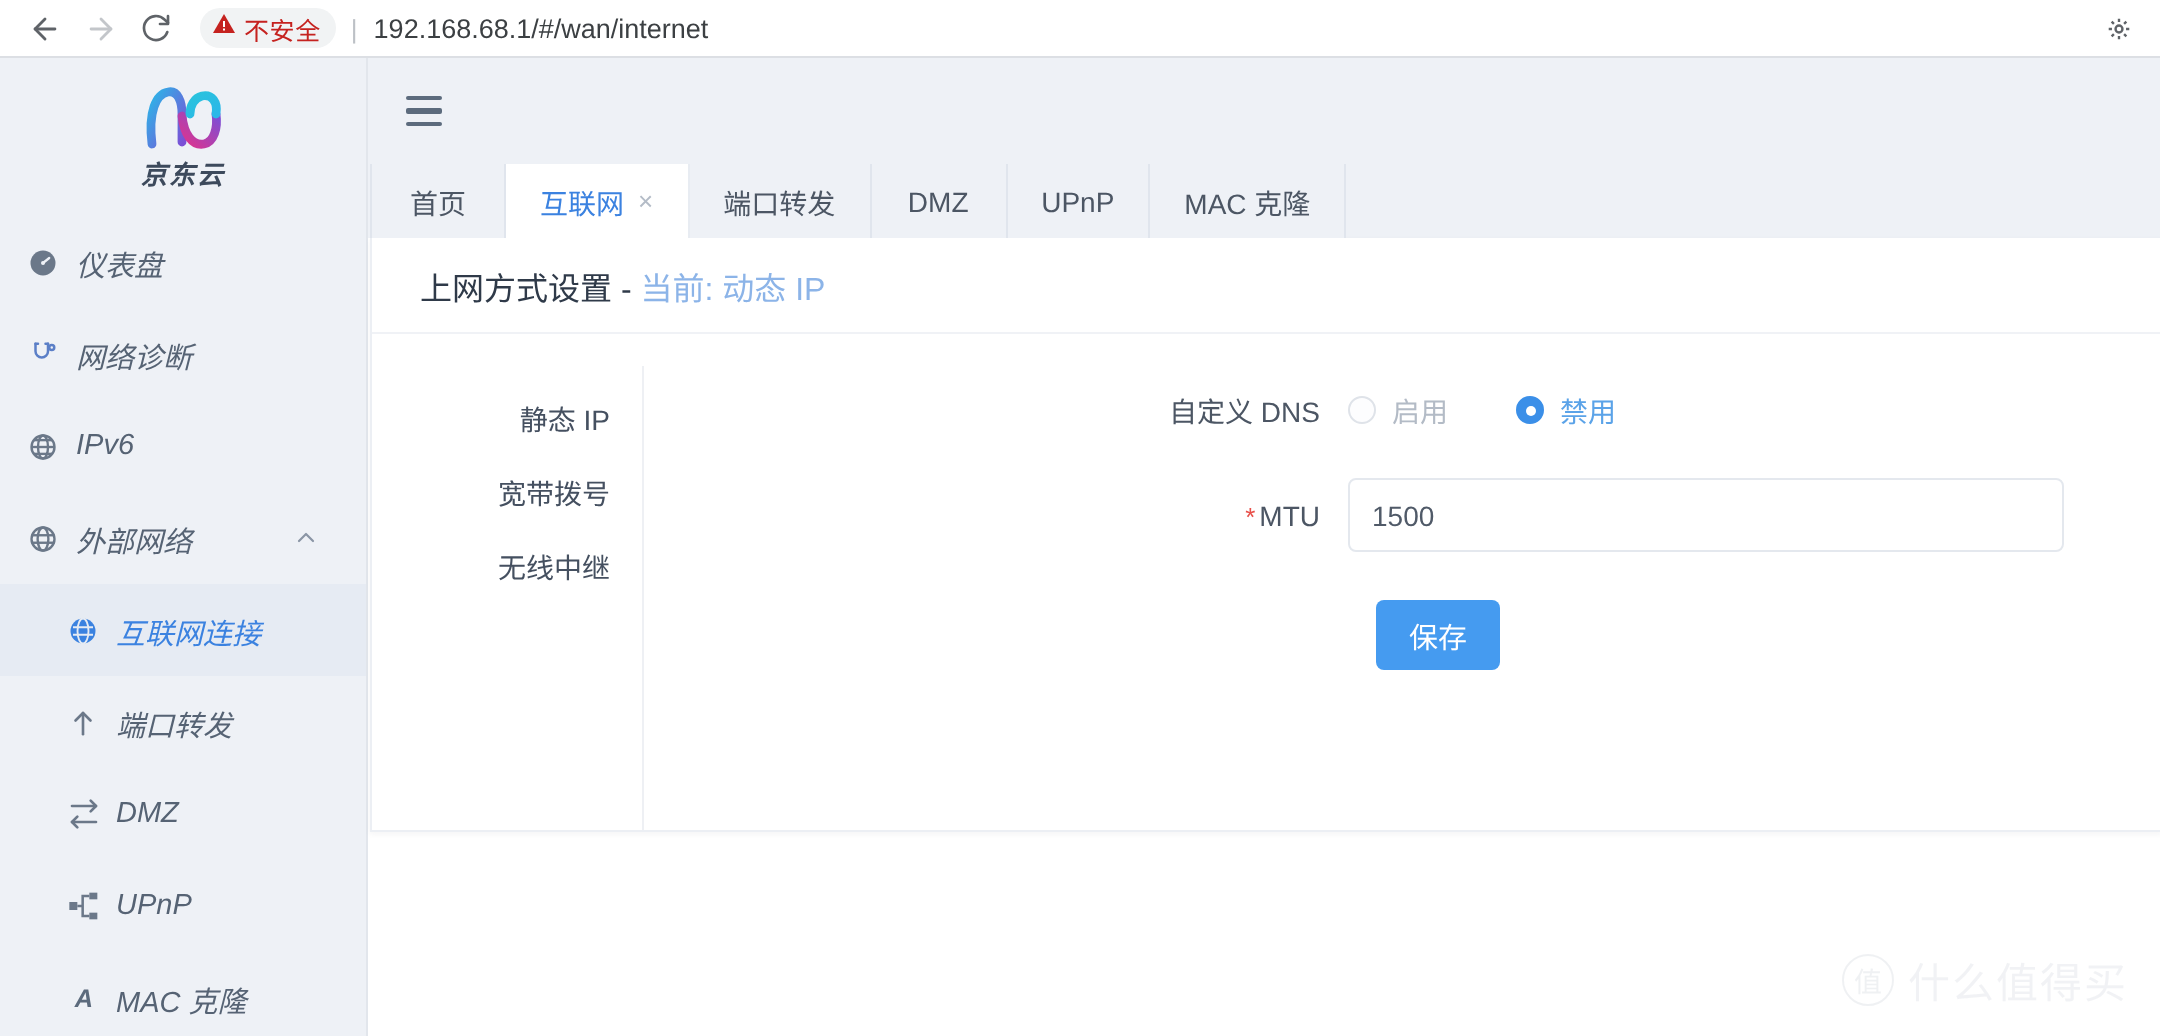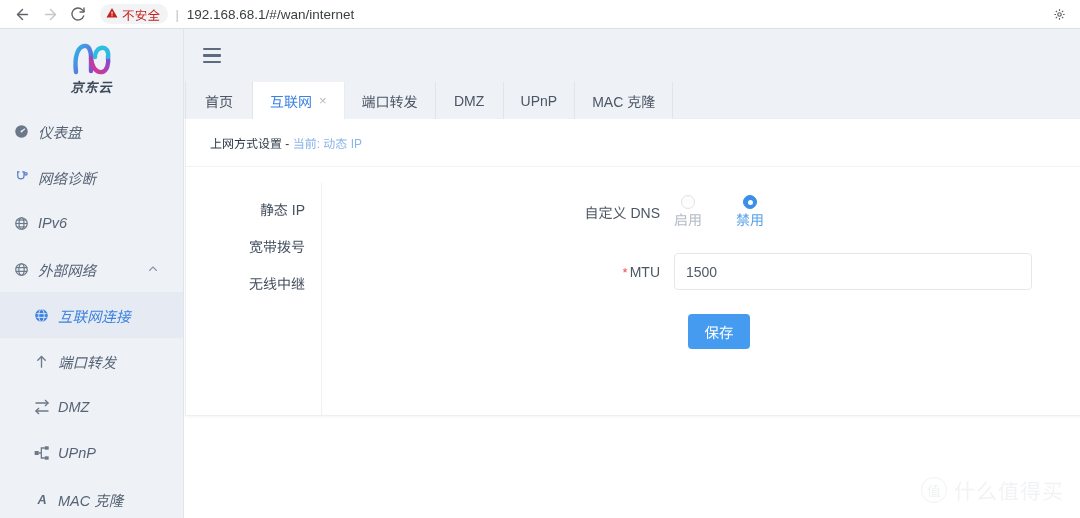--- a/index.html
+++ b/index.html
@@ -217,21 +217,21 @@
     box-shadow: 0 1px 3px rgba(31,45,66,.05);
   }
   .card-head {
     height: 48px;
     display: flex;
     align-items: center;
     padding-left: 24px;
     border-bottom: 1px solid #f0f2f6;
   }
   .card-title {
-    font-size: 12px;
+    font-size: 16px;
     color: #2f3a49;
     text-align: center;
   }
   .card-title .sub {
     color: #8cb4e8;
     font-weight: normal;
   }
 
   .card-body {
     display: flex;
@@ -285,21 +285,21 @@
     text-align: right;
     padding-right: 14px;
     font-size: 14px;
     color: #4c5664;
     flex: none;
     white-space: nowrap;
   }
   .req-star { color: #e8504a; margin-right: 2px; font-size: 13px; }
 
   .radio-group { display: flex; align-items: center; gap: 34px; }
-  .radio-opt { display: flex; align-items: center; font-size: 14px; flex-direction: column; }
+  .radio-opt { display: flex; align-items: center; gap: 8px; font-size: 14px; }
   .radio-dot {
     width: 14px; height: 14px;
     border-radius: 50%;
     border: 1px solid #dfe3e9;
     background: #fdfdfe;
     flex: none;
   }
   .radio-opt.off .radio-label { color: #b3bbc6; }
   .radio-opt.on .radio-dot {
     border: 1px solid #3b8fe8;

